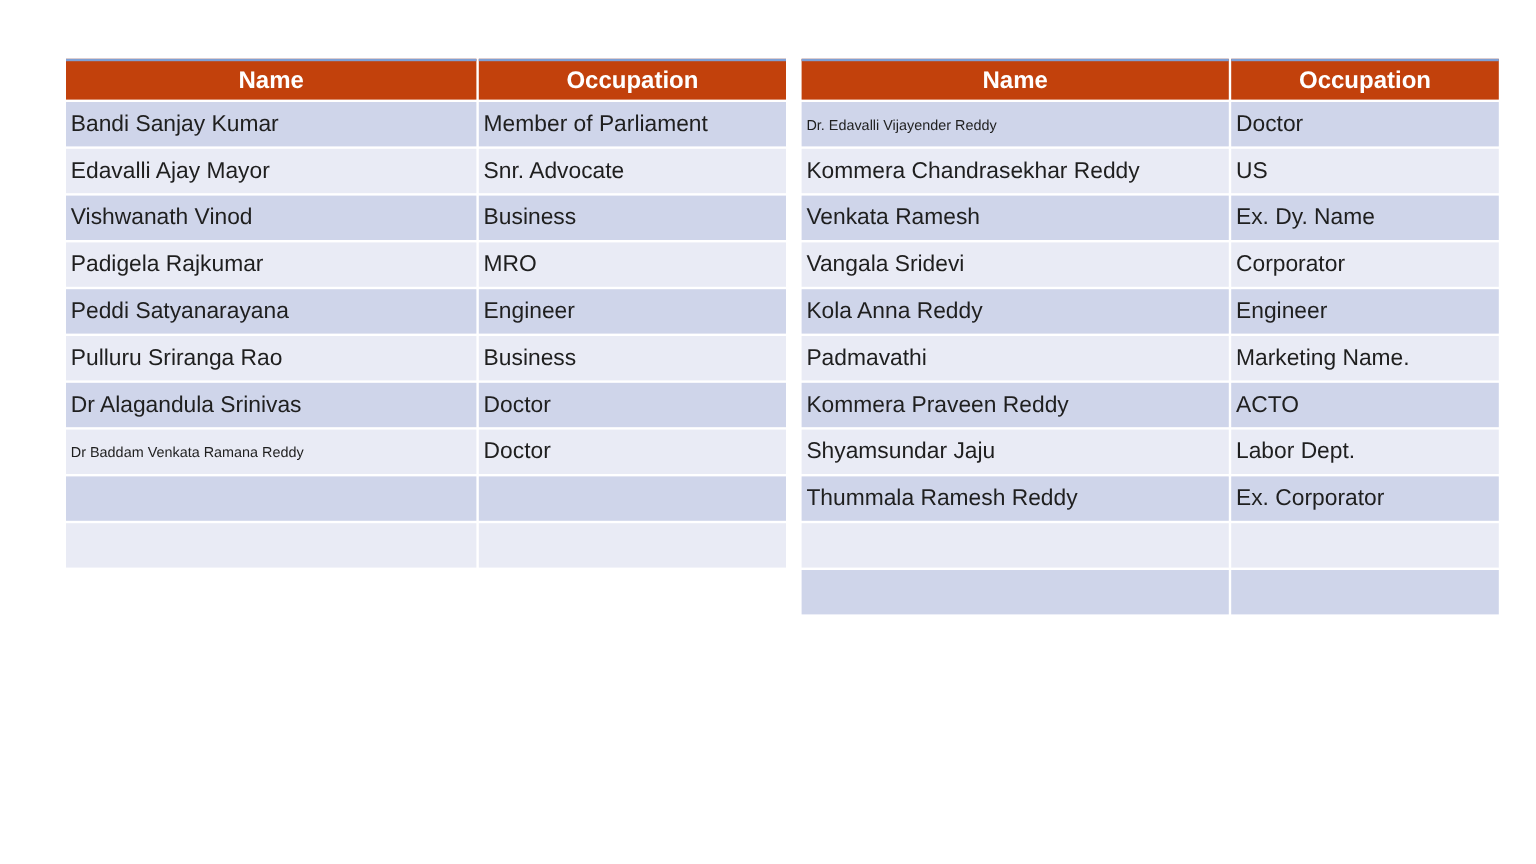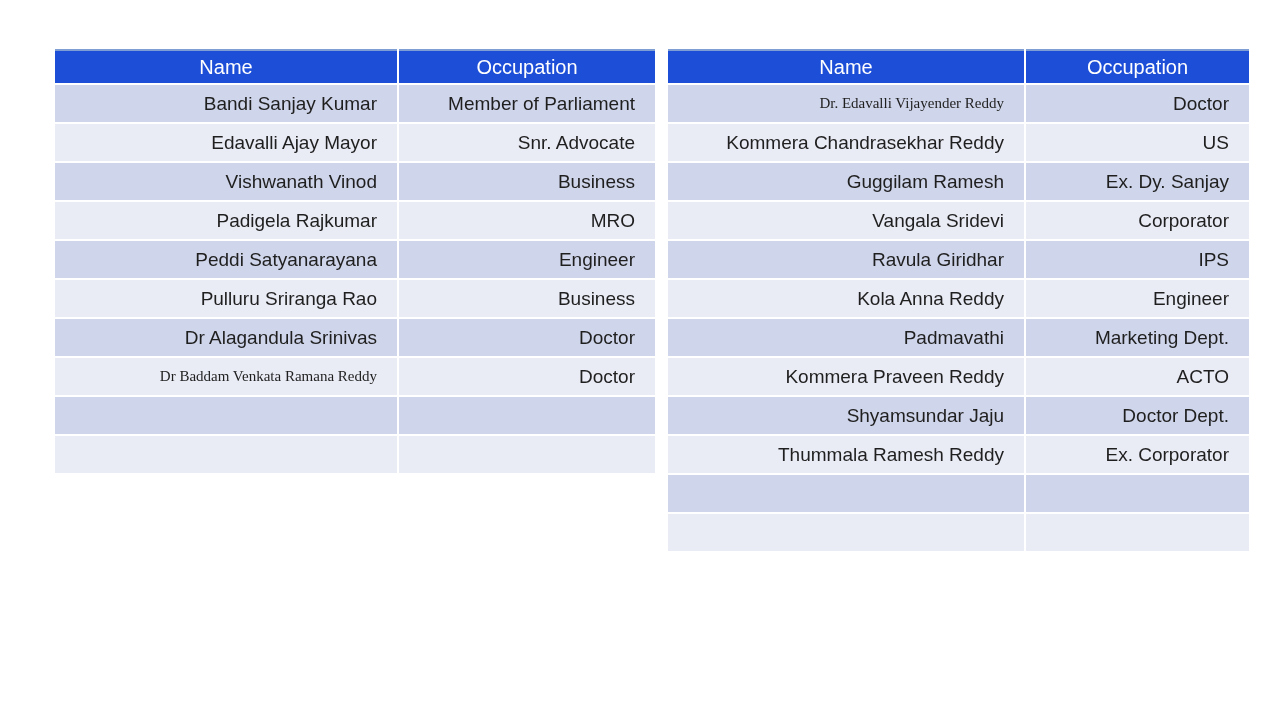--- a/index.html
+++ b/index.html
@@ -23,43 +23,43 @@
   }
   #table-0 { left: 53px; top: 47px; width: 588px; }
   #table-1 { left: 666px; top: 47px; width: 569px; }
 
   #table-0 th.col-name { width: 334px; }
   #table-0 th.col-occ  { width: 248px; }
   #table-1 th.col-name { width: 348px; }
   #table-1 th.col-occ  { width: 215px; }
 
   table.people-table th {
-    background: #1d4ed8;
+    background: #c2410c;
     border-top: 2px solid #7F9FD4;
     color: #ffffff;
     font-size: 20px;
-    font-weight: 400;
+    font-weight: 700;
     height: 32px;
     text-align: center;
     vertical-align: middle;
     padding: 0 4px;
   }
   table.people-table td {
     height: 37px;
-    text-align: right;
+    text-align: left;
     vertical-align: middle;
     font-size: 19px;
     color: #1f1f1f;
-    padding: 0 20px;
+    padding: 0 4px;
     overflow: hidden;
     white-space: nowrap;
   }
   table.people-table tbody tr:nth-child(odd) td  { background: #CFD5EA; }
   table.people-table tbody tr:nth-child(even) td { background: #E9EBF5; }
-  table.people-table td.shrunk { font-size: 15px; font-family: Liberation Serif, serif; }
+  table.people-table td.shrunk { font-size: 12px; }
 </style>
 </head>
 <body>
 
 <div class="slide">
   <table id="table-0" class="people-table">
       <thead>
         <tr>
           <th class="col-name">Name</th>
           <th class="col-occ">Occupation</th>
@@ -118,46 +118,42 @@
       <tbody>
         <tr>
           <td class="shrunk">Dr. Edavalli Vijayender Reddy</td>
           <td>Doctor</td>
         </tr>
         <tr>
           <td>Kommera Chandrasekhar Reddy</td>
           <td>US</td>
         </tr>
         <tr>
-          <td>Guggilam Ramesh</td>
-          <td>Ex. Dy. Sanjay</td>
+          <td>Venkata Ramesh</td>
+          <td>Ex. Dy. Name</td>
         </tr>
         <tr>
           <td>Vangala Sridevi</td>
           <td>Corporator</td>
-        </tr>
-        <tr>
-          <td>Ravula Giridhar</td>
-          <td>IPS</td>
         </tr>
         <tr>
           <td>Kola Anna Reddy</td>
           <td>Engineer</td>
         </tr>
         <tr>
           <td>Padmavathi</td>
-          <td>Marketing Dept.</td>
+          <td>Marketing Name.</td>
         </tr>
         <tr>
           <td>Kommera Praveen Reddy</td>
           <td>ACTO</td>
         </tr>
         <tr>
           <td>Shyamsundar Jaju</td>
-          <td>Doctor Dept.</td>
+          <td>Labor Dept.</td>
         </tr>
         <tr>
           <td>Thummala Ramesh Reddy</td>
           <td>Ex. Corporator</td>
         </tr>
         <tr>
           <td></td>
           <td></td>
         </tr>
         <tr>

